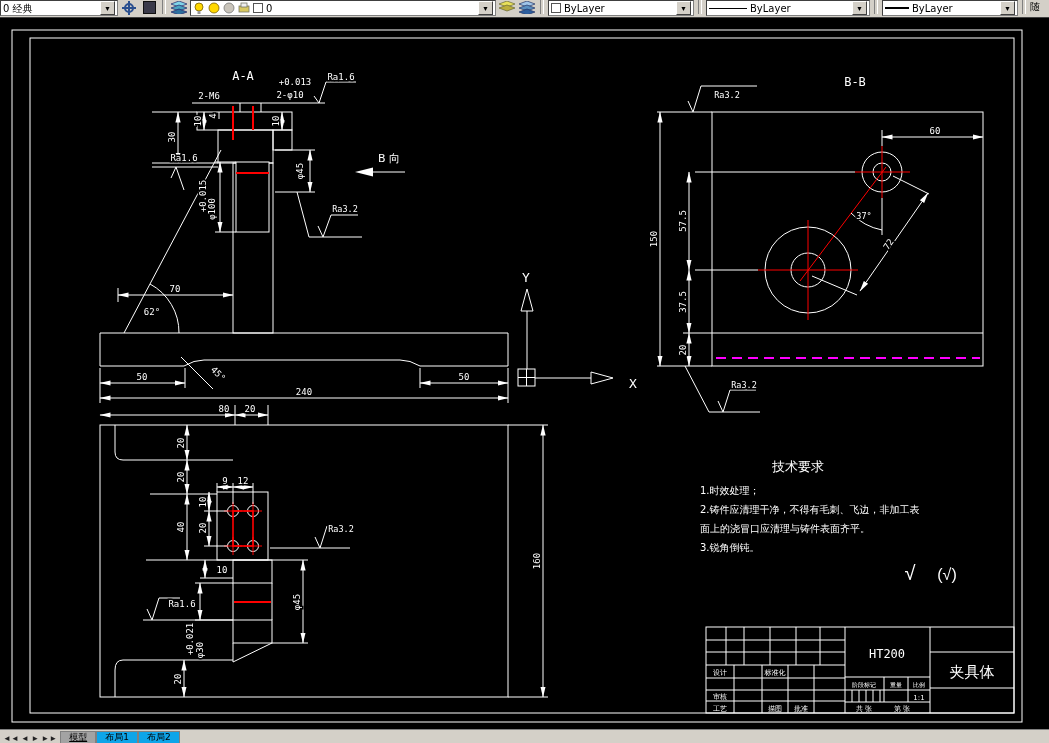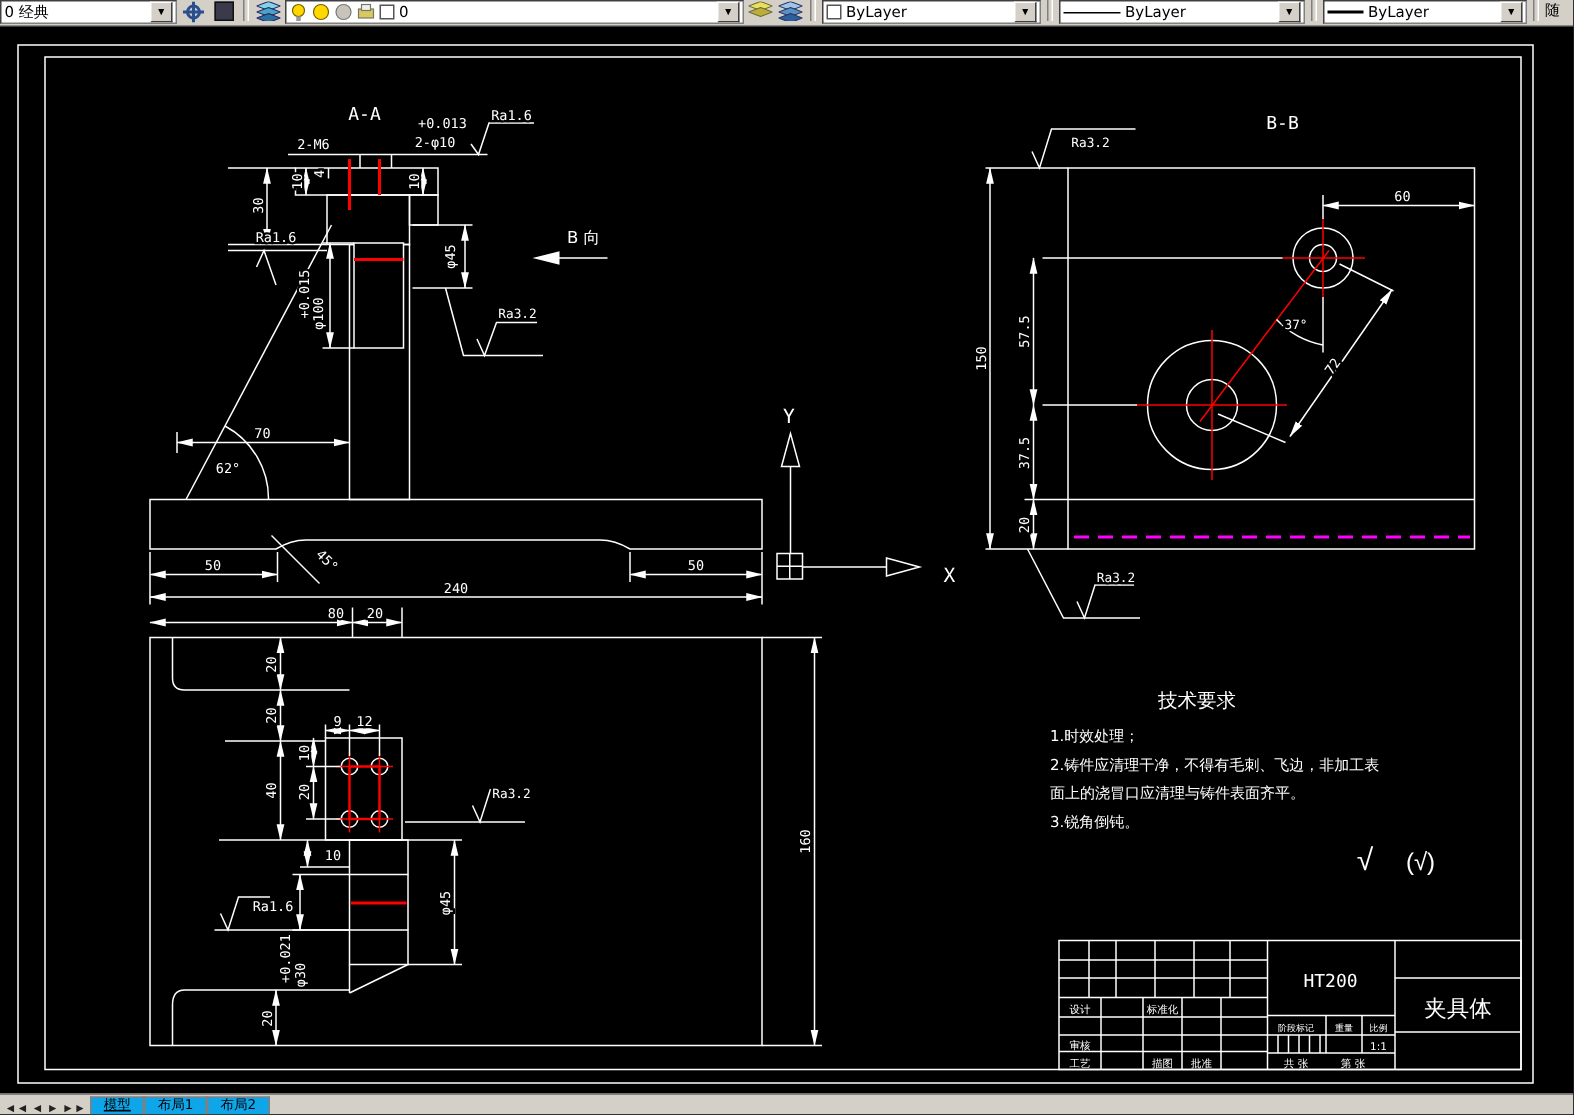--- a/index.html
+++ b/index.html
@@ -16,21 +16,21 @@
        display:flex;align-items:center;justify-content:center;font-size:7px;color:#000;margin-left:auto;}
   .tbtn{width:18px;height:15px;background:#d4d0c8;display:flex;align-items:center;justify-content:center;}
   .sep{width:2px;height:14px;border-left:1px solid #808080;border-right:1px solid #fff;margin:0 2px;}
   .sw{display:inline-block;width:8px;height:8px;}
   
   .tabbar{position:absolute;left:0;bottom:0;width:1049px;height:13px;background:#d4d0c8;z-index:5;
           display:flex;align-items:flex-end;font-size:9px;color:#000;border-top:1px solid #808080;}
   .navbtns{display:flex;gap:1px;padding:0 3px;font-size:8px;color:#222;}
   .tab{padding:0 8px;border:1px solid #808080;border-bottom:none;background:#0ea5e9;height:11px;line-height:11px;
        font-family:"DejaVu Sans",sans-serif;}
-  .tab.active{background:#0ea5e9;text-decoration:underline;}
+  .tab.active{background:#a3a3a3;text-decoration:underline;}
   
   svg text{fill:#fff;}
   .dt{font-family:"DejaVu Sans Mono",monospace;font-size:9px;text-anchor:middle;
       stroke:#000;stroke-width:3px;paint-order:stroke;}
   .dtb{font-family:"DejaVu Sans Mono",monospace;font-size:12px;text-anchor:middle;
       stroke:#000;stroke-width:3px;paint-order:stroke;}
   .cn{font-family:"DejaVu Sans",sans-serif;}
   .ln{stroke:#fff;stroke-width:1;fill:none;}
   .dim{stroke:#fff;stroke-width:1;fill:none;marker-start:url(#a);marker-end:url(#a);}
   .red{stroke:#ff0000;fill:none;}

